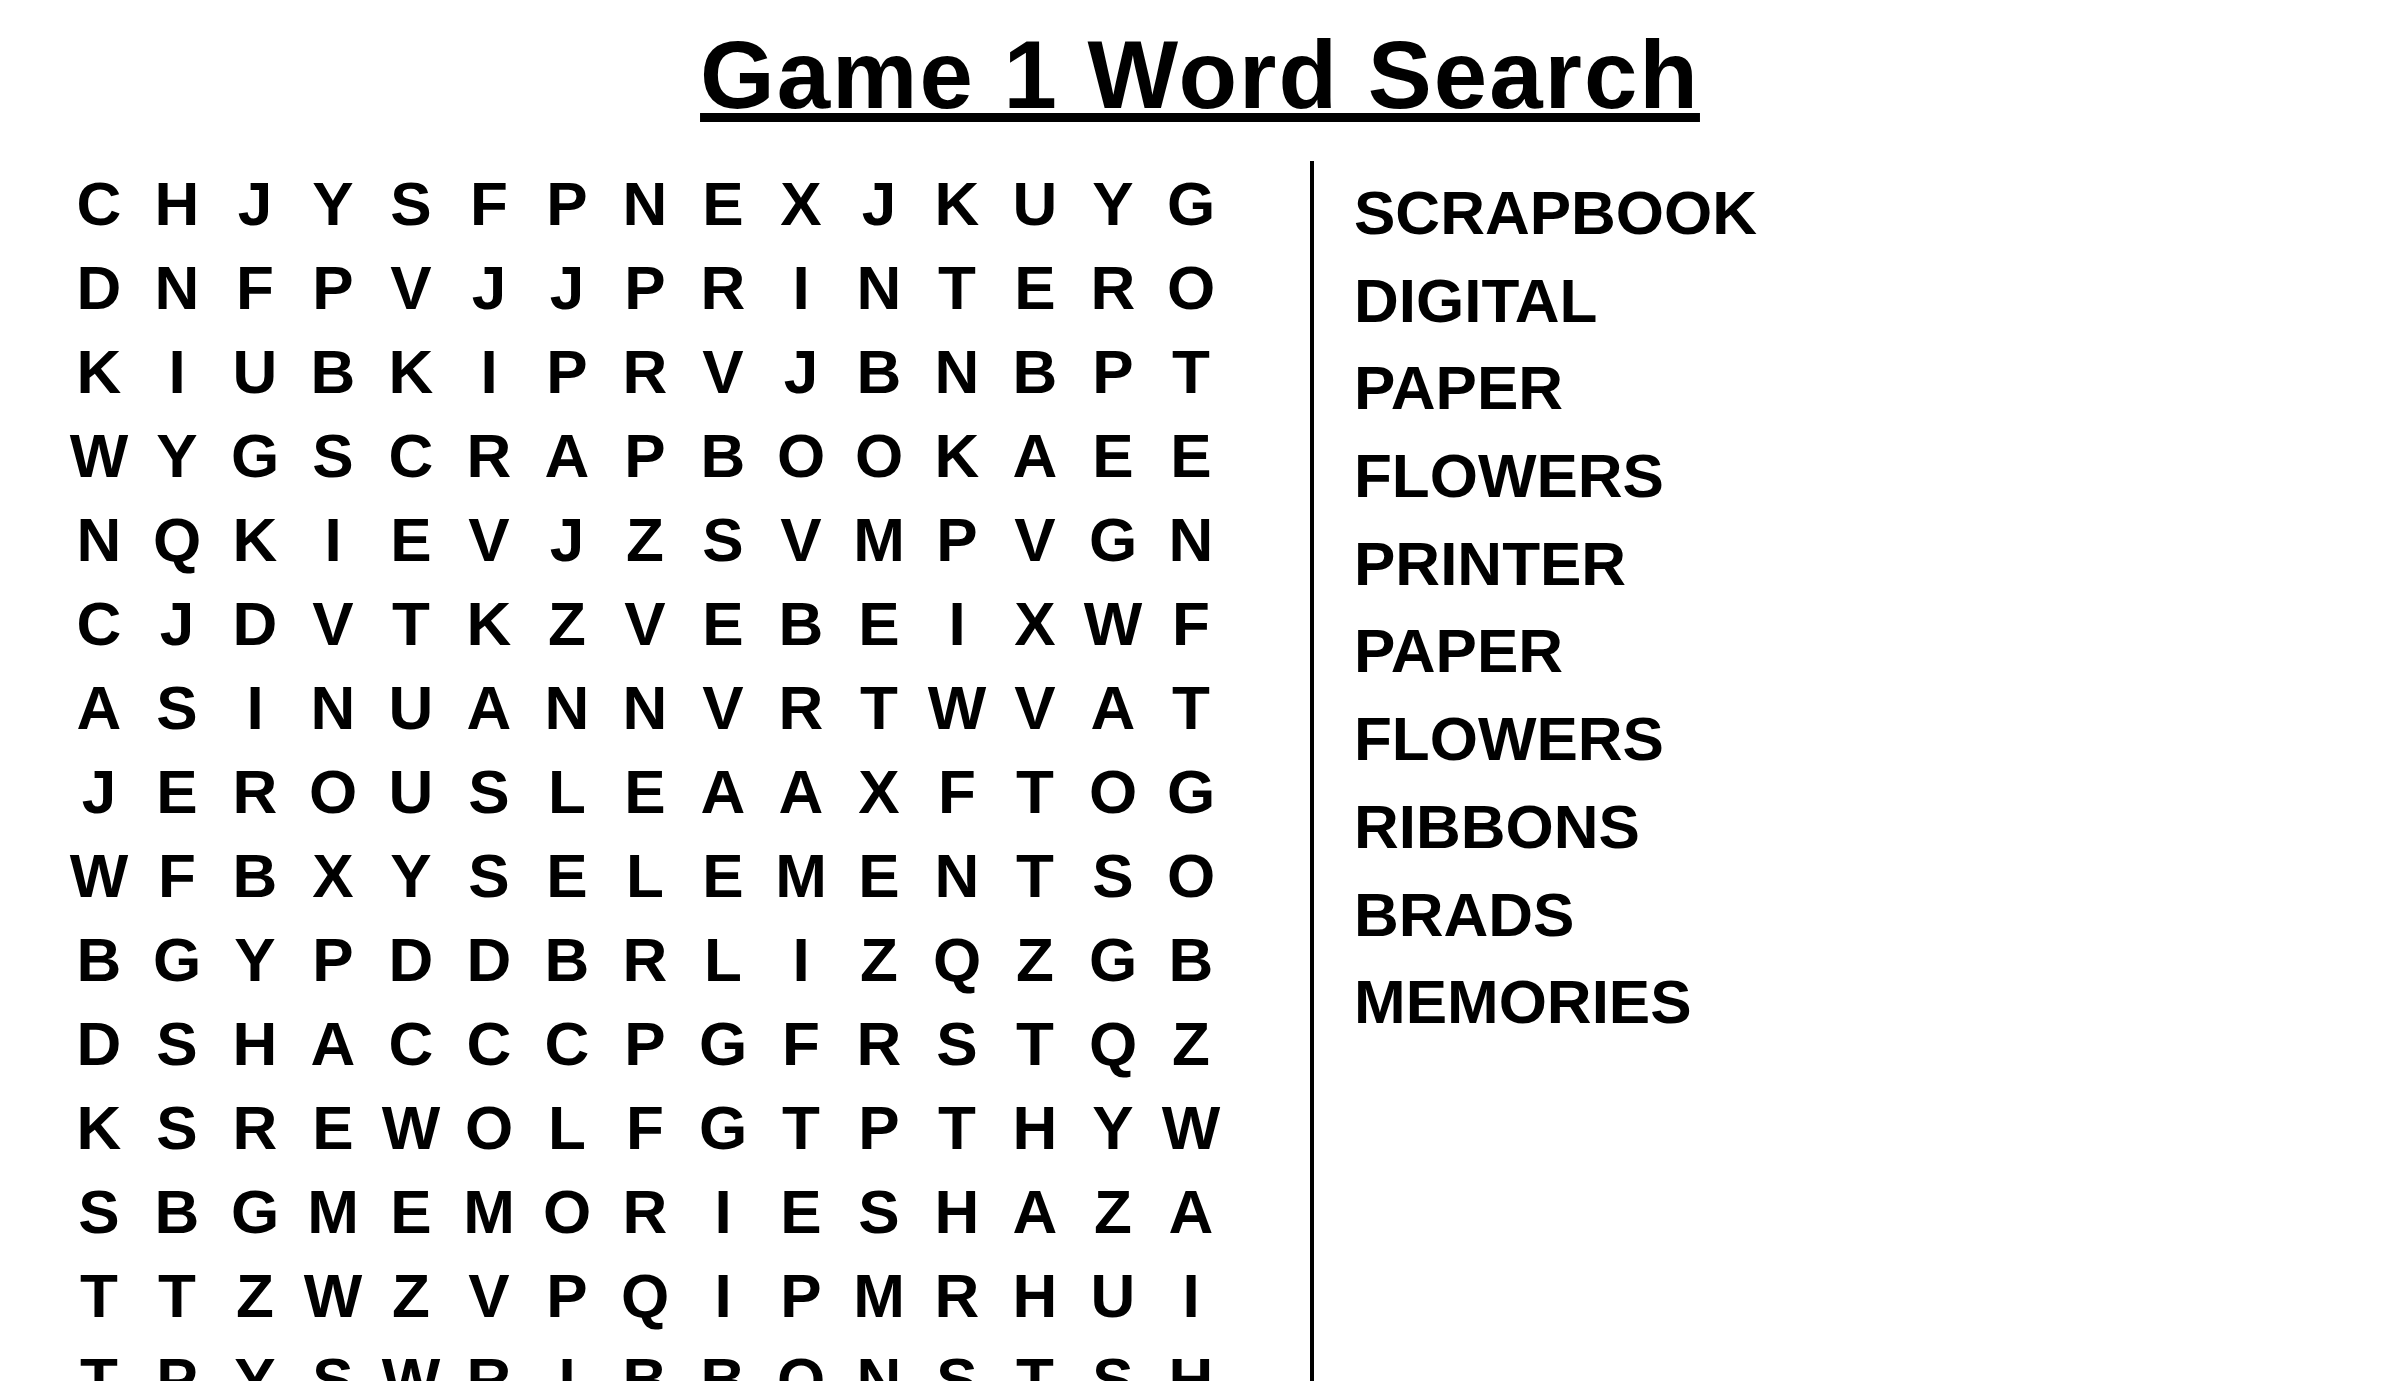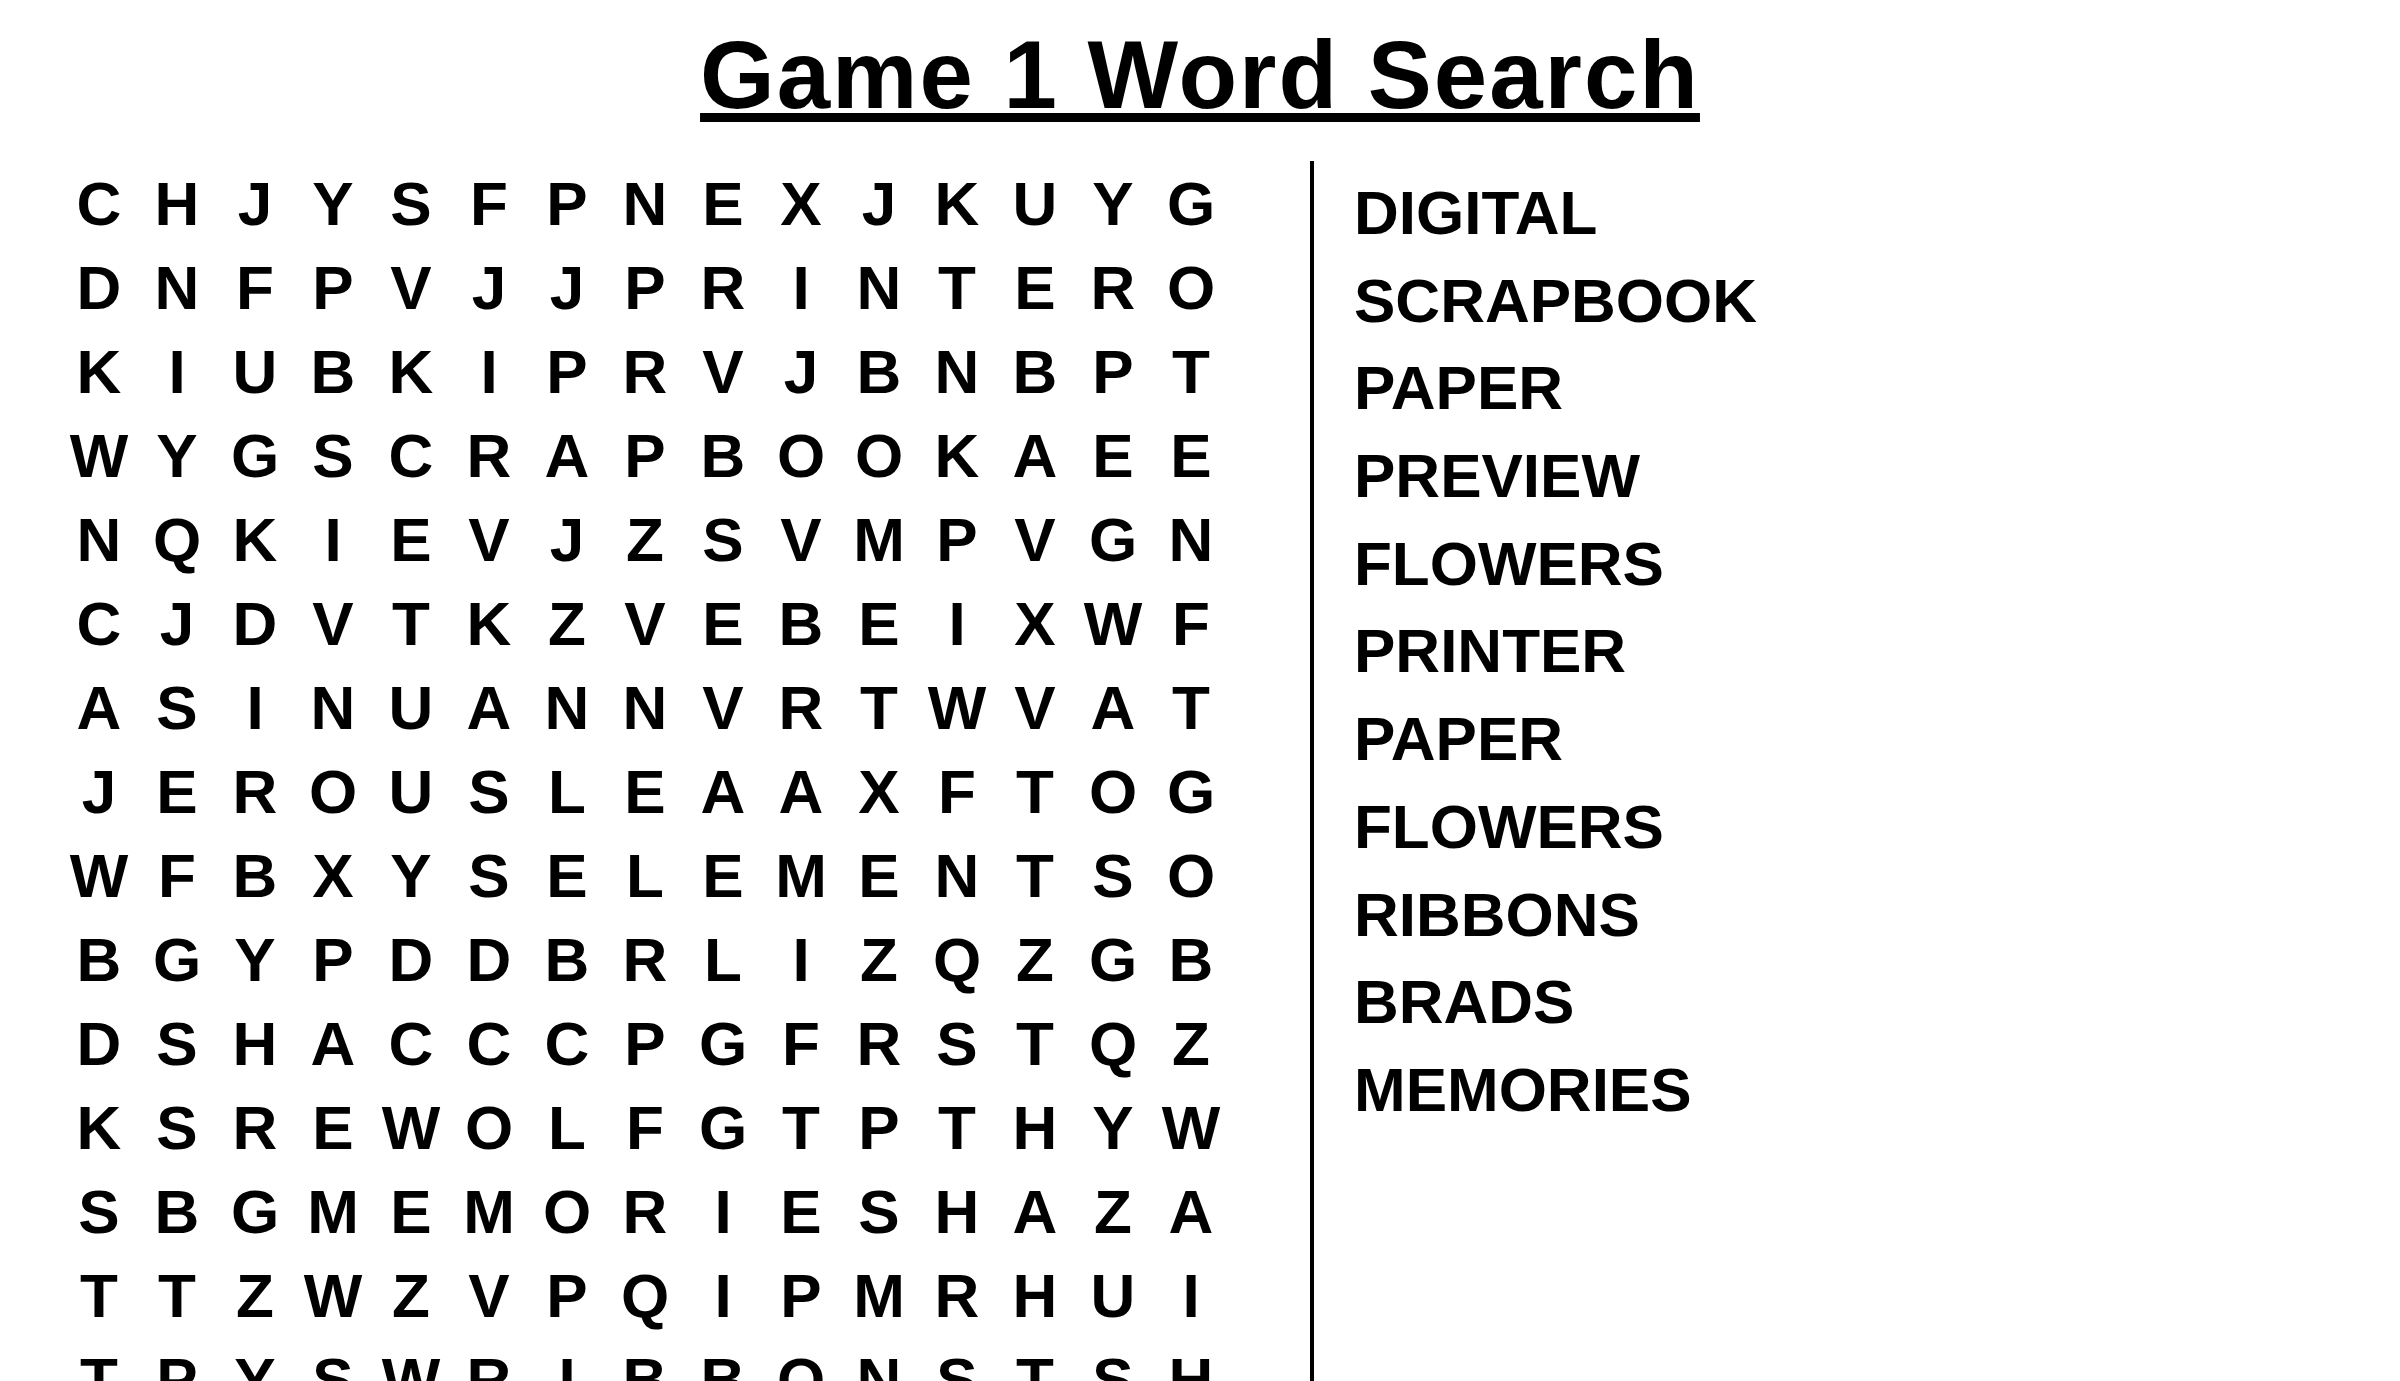--- a/index.html
+++ b/index.html
@@ -347,24 +347,23 @@
             <td>H</td>
           </tr>
         </tbody>
     </table>
   </div>
 
   <div id="divider"></div>
 
   <div id="word-list-section">
     <div id="word-list">
+        <div class="word-item">SCRAPBOOK</div>
         <div class="word-item">DIGITAL</div>
-        <div class="word-item">SCRAPBOOK</div>
         <div class="word-item">PAPER</div>
-        <div class="word-item">PREVIEW</div>
         <div class="word-item">FLOWERS</div>
         <div class="word-item">PRINTER</div>
         <div class="word-item">PAPER</div>
         <div class="word-item">FLOWERS</div>
         <div class="word-item">RIBBONS</div>
         <div class="word-item">BRADS</div>
         <div class="word-item">MEMORIES</div>
       </div>
   </div>
 </div>

